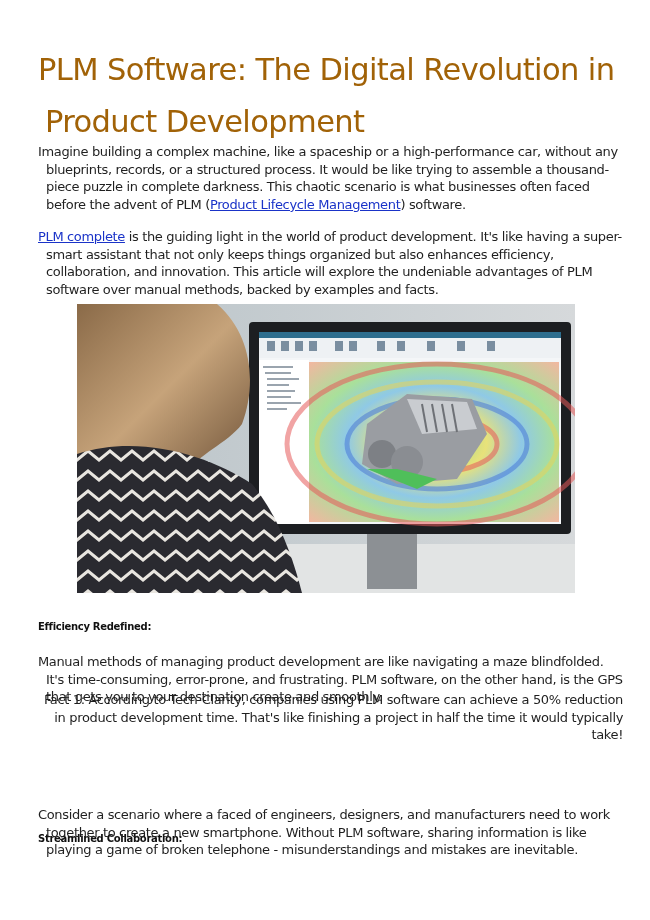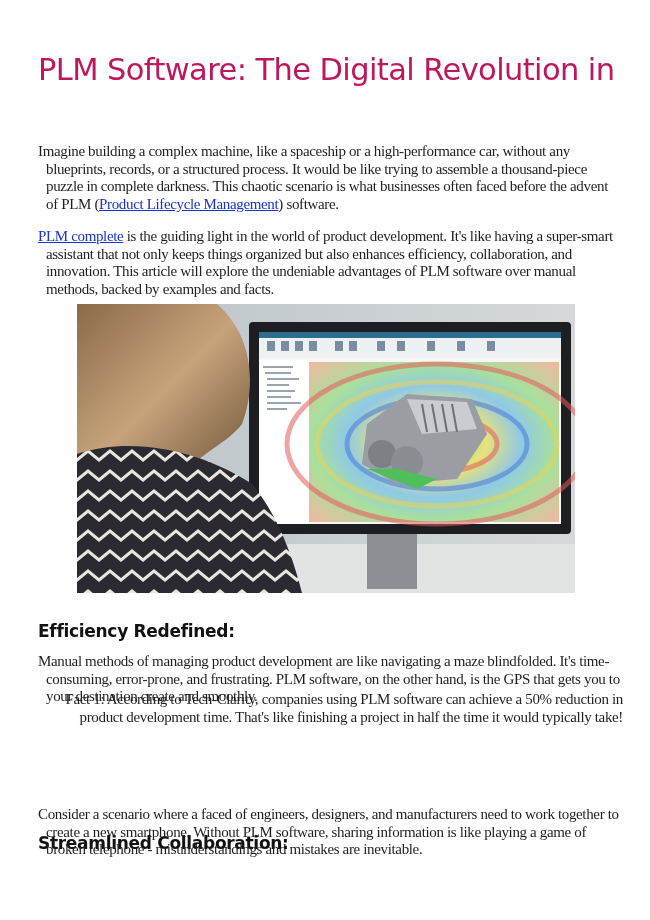--- a/index.html
+++ b/index.html
@@ -2,49 +2,50 @@
 <html><head>
 <meta charset="utf-8">
 <style>
   * { box-sizing: border-box; margin: 0; padding: 0; }
   html, body { width: 650px; height: 920px; background: #ffffff; overflow: hidden; }
   body { font-family: "DejaVu Sans", sans-serif; color: #1a1a1a; position: relative; }
 
   .title {
     position: absolute; left: 38px; top: 44px; width: 600px;
     font-family: "DejaVu Sans", sans-serif; font-weight: normal;
-    font-size: 30.5px; line-height: 52px; color: #be185d;
+    font-size: 30.5px; line-height: 52px; color: #a16207;
     letter-spacing: -0.6px;
   }
   .title .l2 { display: block; padding-left: 7px; }
 
   .para {
     position: absolute; left: 38px; width: 585px;
-    font-size: 15px; line-height: 17.6px; color: #1f1f1f;
+    font-size: 13px; line-height: 17.6px; color: #1f1f1f;
     letter-spacing: -0.35px;
-    padding-left: 8px; text-indent: -8px; font-family: Liberation Serif, serif;
+    padding-left: 8px; text-indent: -8px;
   }
   .para a { color: #1a33c8; text-decoration: underline; }
 
   .heading {
     position: absolute; left: 38px;
-    font-size: 17px; font-weight: bold; color: #111; letter-spacing: -0.3px;
+    font-size: 10px; font-weight: bold; color: #111; letter-spacing: -0.3px;
   }
 
   .hero {
     position: absolute; left: 77px; top: 304px; width: 498px; height: 289px;
     overflow: hidden; background: #cfd3d6;
   }
   .hero svg { display: block; }
 </style>
 </head>
 <body>
 
 <h1 class="title">
   <span>PLM Software: The Digital Revolution in</span>
+  <span class="l2">Product Development</span>
 </h1>
 
 <p class="para" style="top:143px;"><span>Imagine building a complex machine, like a spaceship or a high-performance car, without any blueprints, records, or a structured process. It would be like trying to assemble a thousand-piece puzzle in complete darkness. This chaotic scenario is what businesses often faced before the advent of PLM (</span><a href="#">Product Lifecycle Management</a><span>) software.</span></p>
 
 <p class="para" style="top:228px;"><a href="#">PLM complete</a><span> is the guiding light in the world of product development. It's like having a super-smart assistant that not only keeps things organized but also enhances efficiency, collaboration, and innovation. This article will explore the undeniable advantages of PLM software over manual methods, backed by examples and facts.</span></p>
 
 <div class="hero" title="Engineer at a desktop monitor viewing a 3D engine simulation with colourful wave field in PLM/CAD software">
   <svg width="498" height="289" viewBox="0 0 498 289" xmlns="http://www.w3.org/2000/svg">
     <defs>
       <linearGradient id="wall" x1="0" y1="0" x2="1" y2="0">

